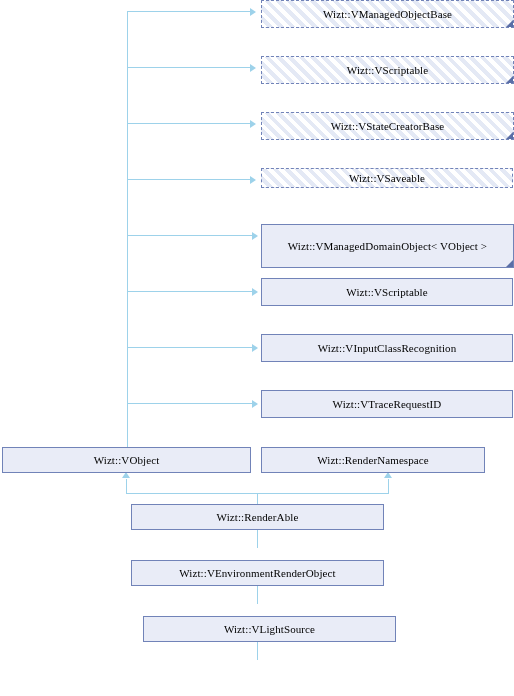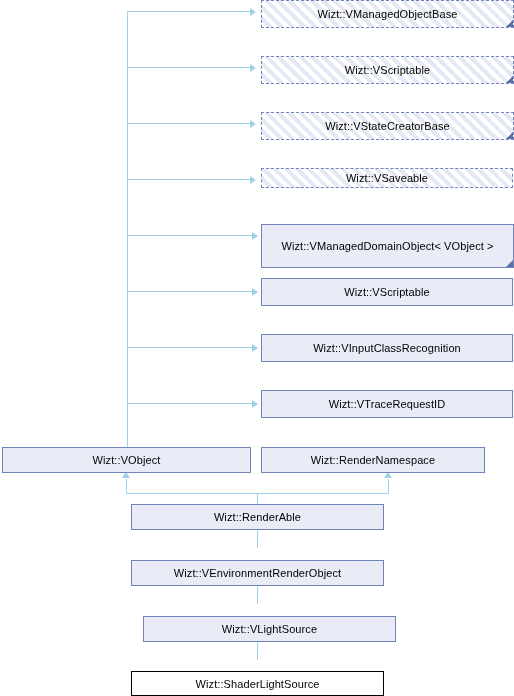--- a/index.html
+++ b/index.html
@@ -7,20 +7,21 @@
   body{
     font-family:"Liberation Sans", sans-serif;
     -webkit-font-smoothing:none;
   }
   #diagram{
     position:relative;
     width:514px;
     height:696px;
     background:#ffffff;
     overflow:hidden;
+    font-family:Liberation Serif, serif;
   }
 
   
   .node{
     position:absolute;
     box-sizing:border-box;
     display:flex;
     align-items:center;
     justify-content:center;
     font-size:11px;
@@ -183,17 +184,14 @@
   </div>
 
   <div class="node solid" style="left:131px; top:560px; width:253px; height:26px;">
     <span class="lbl">Wizt::VEnvironmentRenderObject</span>
   </div>
 
   <div class="node solid" style="left:131px; top:616px; width:253px; height:26px;margin-left:12px;">
     <span class="lbl">Wizt::VLightSource</span>
   </div>
 
-  <div class="node current" style="left:131px; top:671px; width:253px; height:25px;">
-    <span class="lbl">Wizt::ShaderLightSource</span>
-  </div>
 
 </div>
 
 </body></html>

